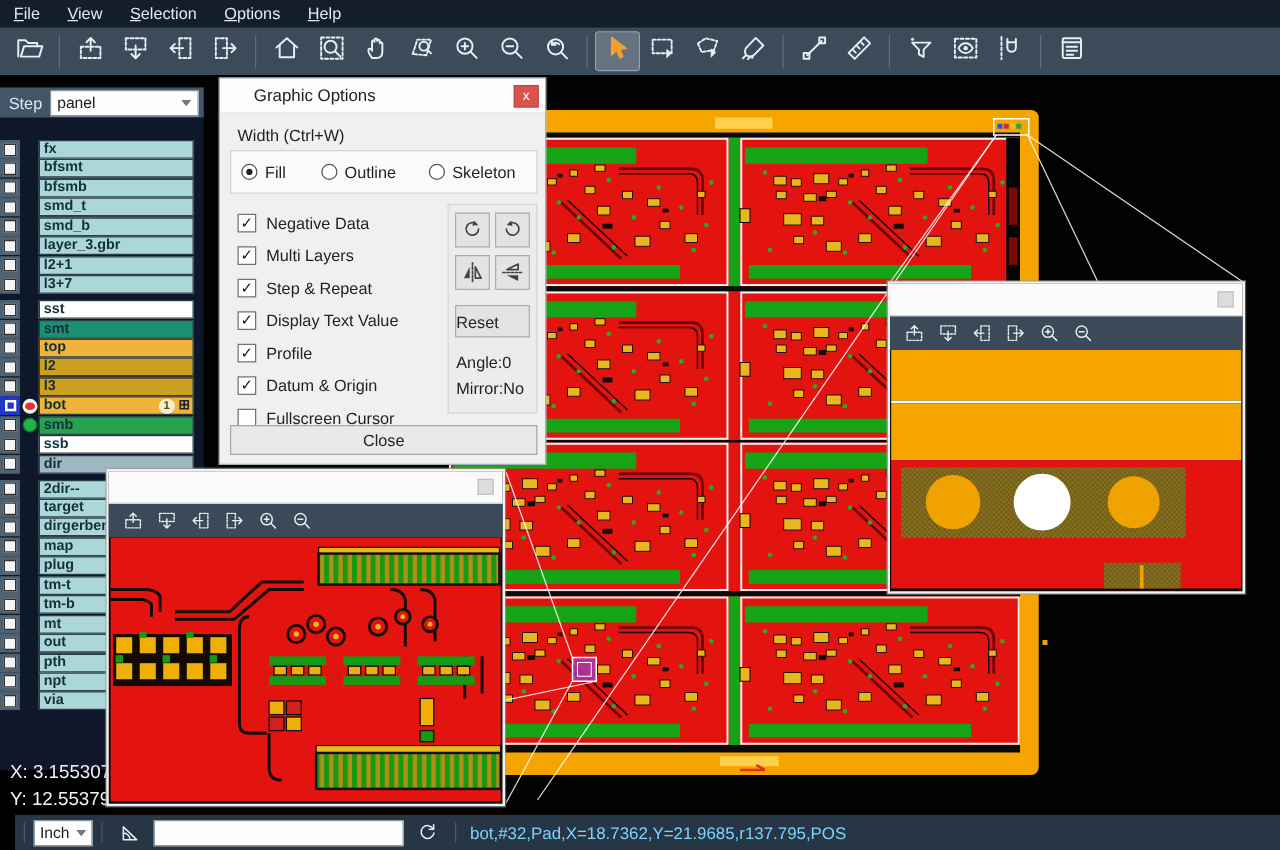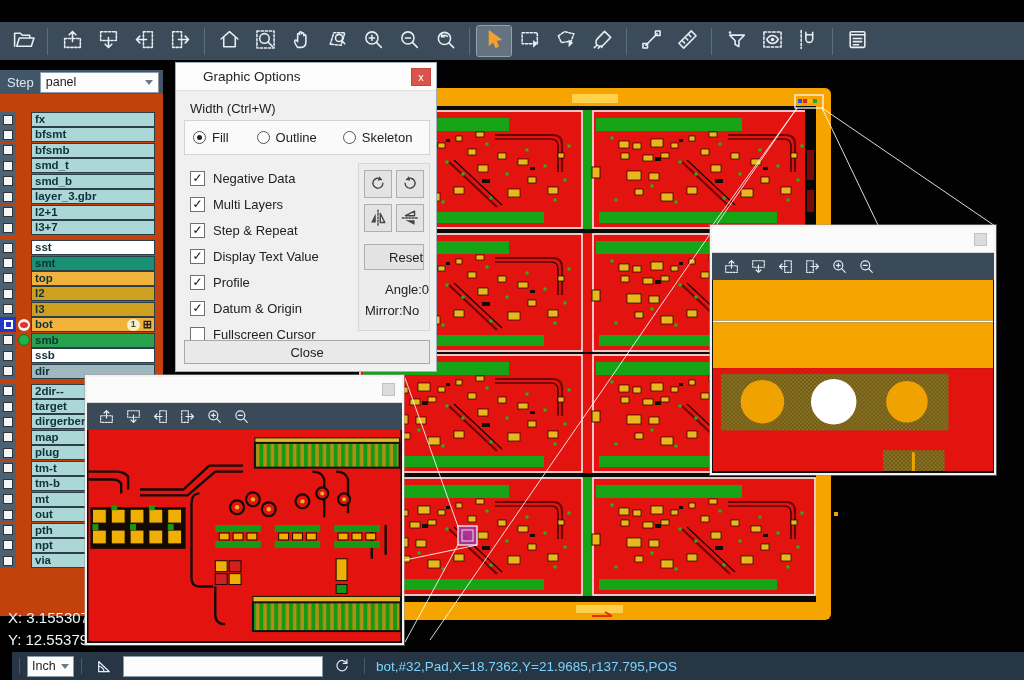--- a/index.html
+++ b/index.html
@@ -13,21 +13,21 @@
 
   
   .toolbar{position:absolute;left:0;top:22px;width:1024px;height:38px;background:#3c4b5a;display:flex;align-items:center;padding-left:5px;z-index:40;color:#e6edf3;}
   .tool{width:34px;height:30px;display:flex;align-items:center;justify-content:center;border-radius:2px;margin:0 1px;}
   .tool svg{width:23px;height:23px;}
   .tool.selected{background:#64737f;outline:1px solid #93a2ad;}
   .tsep{width:1px;height:27px;background:#5d6d7b;margin:0 6px;}
   .topstrip{position:absolute;left:0;top:60px;width:1024px;height:10px;background:#020202;z-index:6;}
 
   
-  .sidebar{position:absolute;left:0;top:70px;width:163px;height:546px;background:#c2410c;z-index:10;}
+  .sidebar{position:absolute;left:0;top:70px;width:163px;height:546px;background:#0f172a;z-index:10;}
   .steprow{height:24px;background:#42566a;display:flex;align-items:center;padding:0 4px;}
   .step-label{color:#dfe8ee;font-size:13px;margin:0 6px 0 3px;}
   .step-select{flex:1;height:21px;background:#fdfdfd;border:1px solid #8a9aa6;display:flex;align-items:center;padding:0 5px;font-size:12.5px;color:#1c1c1c;}
   .step-select .chev{margin-left:auto;width:0;height:0;border-left:4px solid transparent;border-right:4px solid transparent;border-top:5px solid #6b7b87;}
   .layer-list{padding-top:18px;}
   .layer-group{margin-bottom:5px;}
   .layer-row{height:15px;margin-bottom:0.45px;display:flex;align-items:center;}
   .lr-check{width:16px;height:15px;display:flex;align-items:center;justify-content:center;background:#4e6170;}
   .lr-box{width:10px;height:10px;background:#f5f5f5;border:1px solid #333;}
   .lr-check.sel{background:#2038c8;}
@@ -65,39 +65,46 @@
   .radio-item{display:flex;align-items:center;margin-left:8px;}
   .radio-item:nth-child(2){margin-left:28px;} .radio-item:nth-child(3){margin-left:26px;}
   .radio{width:13px;height:13px;border:1px solid #555;border-radius:50%;background:#fff;margin-right:6px;position:relative;}
   .radio.sel::after{content:"";position:absolute;left:3px;top:3px;width:5px;height:5px;border-radius:50%;background:#222;}
   .check-col{position:absolute;left:14px;top:102px;}
   .dlg-check{display:flex;align-items:center;height:26px;}
   .chk{width:15px;height:15px;background:#fff;border:1px solid #707070;margin-right:8px;display:flex;align-items:center;justify-content:center;font-size:12px;color:#111;line-height:15px;}
   .xpanel{position:absolute;left:182px;top:100px;width:72px;height:168px;background:#ececec;border:1px solid #d6d6d6;}
   .xform-btn{position:absolute;width:28px;height:28px;background:#e3e3e3;border:1px solid #aeaeae;display:flex;align-items:center;justify-content:center;color:#444;}
   .xform-btn svg{width:20px;height:20px;}
-  .reset-btn{position:absolute;left:5px;top:80px;width:60px;height:26px;background:#e3e3e3;border:1px solid #aeaeae;display:flex;align-items:center;justify-content:flex-end;}
+  .reset-btn{position:absolute;left:5px;top:80px;width:60px;height:26px;background:#e3e3e3;border:1px solid #aeaeae;display:flex;align-items:center;justify-content:flex-start;}
   .xinfo{position:absolute;left:6px;font-size:13px;}
   .close-btn{position:absolute;left:8px;top:277px;width:246px;height:24px;background:#e9e9e9;border:1px solid #a8a8a8;display:flex;align-items:center;justify-content:center;}
 
   
   .statusbar{position:absolute;left:0;top:652px;width:1024px;height:28px;background:#273645;display:flex;align-items:center;z-index:40;color:#e6edf3;margin-left:12px;}
   .sbsep{width:1px;height:16px;background:#4a5a6a;margin:0 7px;}
   .unit-select{width:47px;height:21px;background:#fdfdfd;border:1px solid #8a9aa6;display:flex;align-items:center;padding:0 4px;font-size:12.5px;color:#1c1c1c;}
   .unit-select .chev{margin-left:auto;width:0;height:0;border-left:4px solid transparent;border-right:4px solid transparent;border-top:5px solid #6b7b87;}
   .sb-icon{width:24px;height:22px;display:flex;align-items:center;justify-content:center;margin:0 3px;}
   .sb-icon svg{width:18px;height:18px;}
   .sb-input{width:200px;height:21px;border:1px solid #8a9aa6;background:#fdfdfd;margin:0 4px;font-size:12px;padding:0 4px;}
   .sb-status{color:#7dd3fc;font-size:13.5px;margin-left:4px;white-space:nowrap;}
 </style>
 </head>
 <body>
 
 <div class="app">
 
+  <div class="menubar">
+      <div class="menu-item"><u>F</u>ile</div>
+      <div class="menu-item"><u>V</u>iew</div>
+      <div class="menu-item"><u>S</u>election</div>
+      <div class="menu-item"><u>O</u>ptions</div>
+      <div class="menu-item"><u>H</u>elp</div>
+    </div>
 
   <div class="toolbar">
       <div class="tool">
         <div><svg viewBox="0 0 22 22" fill="none" stroke="currentColor" stroke-width="1.5" stroke-linecap="round" stroke-linejoin="round">
             <path d="M2.5,17.5 V5 H8 L10,7 H17 V9.5"></path>
             <path d="M4.5,17.5 L7,9.5 H21 L18.5,17.5 Z"></path>
           </svg></div>
       </div>
       <div class="tsep"></div>
       <div class="tool">
@@ -890,21 +897,21 @@
         </div>
         <div class="dlg-check">
           <div class="chk"></div>
           <span>Fullscreen Cursor</span>
         </div>
       </div>
     <div class="xpanel">
       <div class="reset-btn">
         <span>Reset</span>
       </div>
-      <div class="xinfo" style="top:118px;margin-left:20px;">Angle:0</div>
+      <div class="xinfo" style="top:118px;">Angle:0</div>
       <div class="xinfo" style="top:139px;">Mirror:No</div>
     <div class="xform-btn" style="left: 5px; top: 6px;">
           <svg viewBox="0 0 22 22" fill="none" stroke="currentColor" stroke-width="1.5" stroke-linecap="round" stroke-linejoin="round">
             <path d="M14.8,6.2 A5.5,5.5 0 1 0 16.4,10.2"></path>
             <path d="M12.4,2.6 L15.4,6.4 L10.8,7.4 Z" fill="currentColor" stroke="none"></path>
           </svg>
         </div>
         <div class="xform-btn" style="left: 37px; top: 6px;">
           <svg viewBox="0 0 22 22" fill="none" stroke="currentColor" stroke-width="1.5" stroke-linecap="round" stroke-linejoin="round">
             <path d="M7.2,6.2 A5.5,5.5 0 1 1 5.6,10.2"></path>

